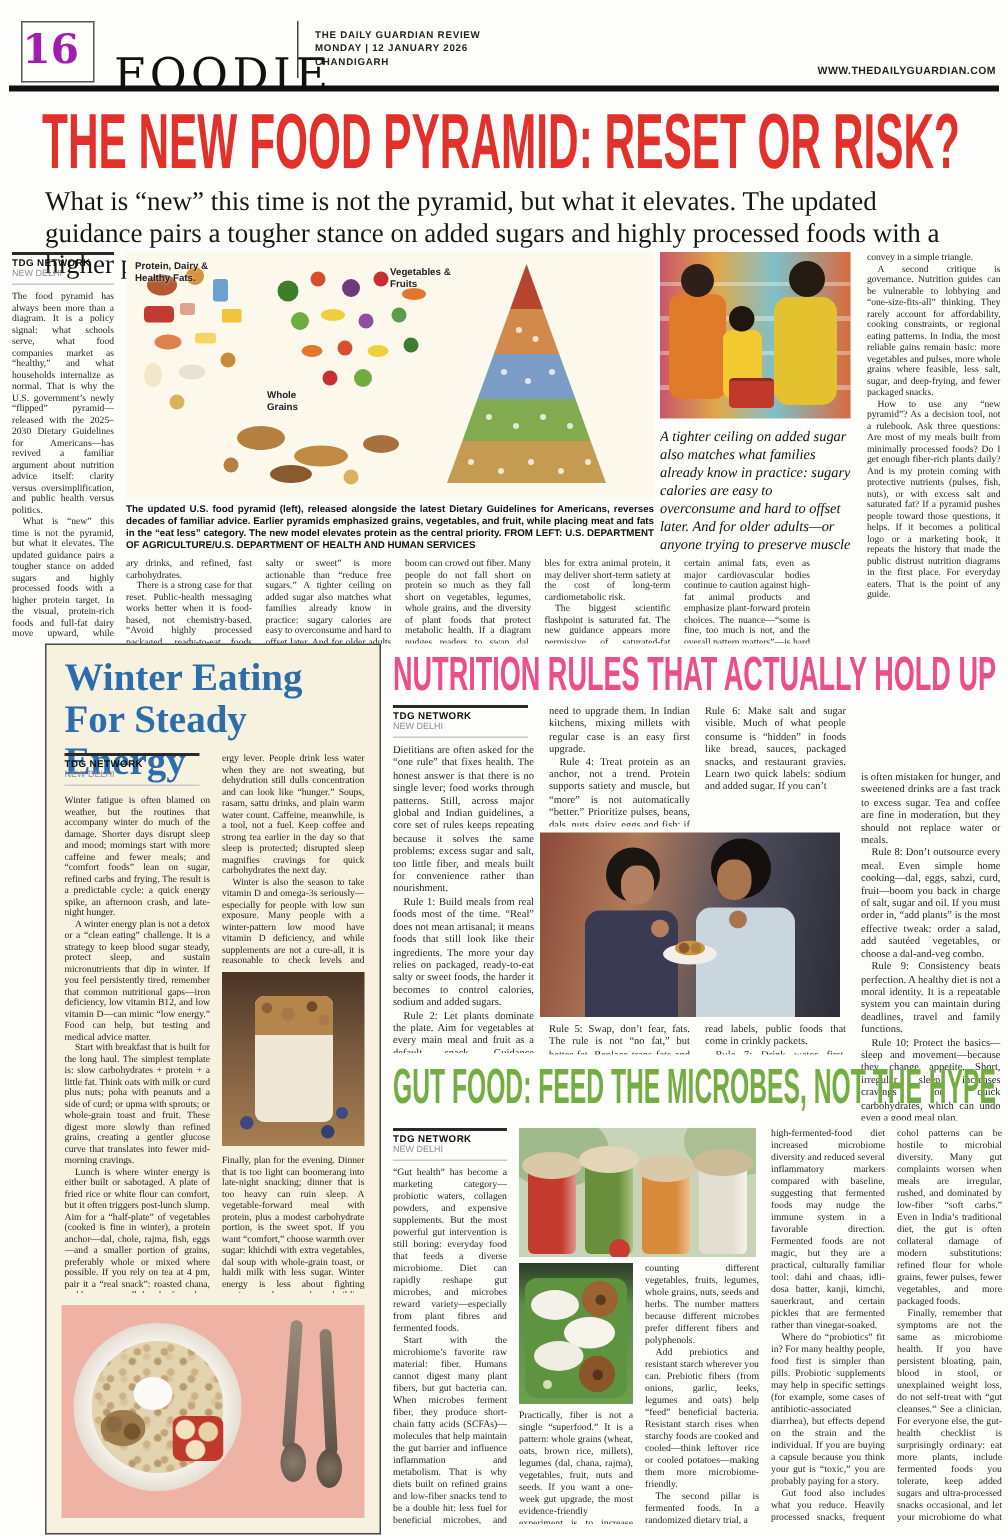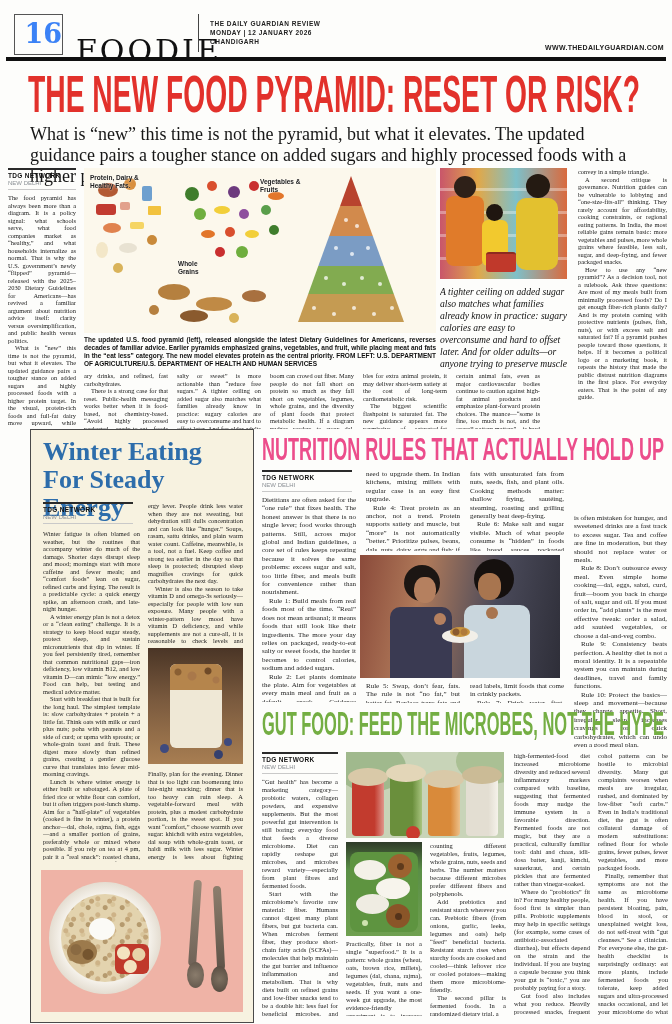--- a/index.html
+++ b/index.html
@@ -1,19 +1,19 @@
 <!DOCTYPE html>
 <html style="--headline_red: #e2312b; --rules_pink: #ec4d8b; --gut_green: #74ae43; --winter_blue: #2d6dab; --winter_bg: #f7f2e0;"><head>
 <meta charset="utf-8">
 <style>
   html,body{margin:0;padding:0;}
   body{width:672px;height:1024px;position:relative;background:#fdfdfb;font-family:"Liberation Serif",serif;overflow:hidden;}
   .abs{position:absolute;}
   
-  .pgnum{border:1px solid #555;color:#3b82f6;font-family:"DejaVu Serif",serif;font-weight:bold;font-size:27px;text-align:right;line-height:38px;}
+  .pgnum{border:1px solid #555;color:#a21caf;font-family:"DejaVu Serif",serif;font-weight:bold;font-size:27px;text-align:left;line-height:38px;}
   .secname{font-family:"DejaVu Serif",serif;font-size:30px;letter-spacing:3px;color:#111;}
   .pubinfo{font-family:"Liberation Sans",sans-serif;font-weight:bold;font-size:6.5px;letter-spacing:.5px;color:#222;line-height:9px;}
   .vr{width:1px;background:#444;}
   .website{font-family:"Liberation Sans",sans-serif;font-weight:bold;font-size:7px;color:#222;letter-spacing:.3px;}
   .bar{background:#101010;}
   
   .hl-red text{font-family:"Liberation Sans",sans-serif;font-weight:bold;fill:var(--headline_red);}
   .hl-pink text{font-family:"Liberation Sans",sans-serif;font-weight:bold;fill:var(--rules_pink);}
   .hl-green text{font-family:"Liberation Sans",sans-serif;font-weight:bold;fill:var(--gut_green);}
   .deck{font-family:"Liberation Serif",serif;font-size:18px;line-height:21px;color:#161616;}
@@ -220,41 +220,40 @@
 <div class="abs bodytext bt-md" style="left:262px;top:496px;width:94px;height:206px;">
     <p>Dietitians are often asked for the “one rule” that fixes health. The honest answer is that there is no single lever; food works through patterns. Still, across major global and Indian guidelines, a core set of rules keeps repeating because it solves the same problems: excess sugar and salt, too little fiber, and meals built for convenience rather than nourishment.</p>
     <p>Rule 1: Build meals from real foods most of the time. “Real” does not mean artisanal; it means foods that still look like their ingredients. The more your day relies on packaged, ready-to-eat salty or sweet foods, the harder it becomes to control calories, sodium and added sugars.</p>
     <p>Rule 2: Let plants dominate the plate. Aim for vegetables at every main meal and fruit as a default snack. Guidance converges on about five portions (roughly 400 g) daily.</p>
   </div>
 <div class="abs bodytext bt-md" style="left:366px;top:470px;width:94px;height:81px;">
     <p>need to upgrade them. In Indian kitchens, mixing millets with regular case is an easy first upgrade.</p>
     <p>Rule 4: Treat protein as an anchor, not a trend. Protein supports satiety and muscle, but “more” is not automatically “better.” Prioritize pulses, beans, dals, nuts, dairy, eggs and fish; if you eat meat, keep portions reasonable and avoid processed meats.</p>
   </div>
 <div class="abs bodytext bt-md" style="left:470px;top:470px;width:94px;height:81px;">
-    <p>fats with unsaturated fats from nuts, seeds, fish, and plant oils. Cooking methods matter: shallow frying, sautéing, steaming, roasting and grilling generally beat deep-frying.</p>
     <p>Rule 6: Make salt and sugar visible. Much of what people consume is “hidden” in foods like bread, sauces, packaged snacks, and restaurant gravies. Learn two quick labels: sodium and added sugar. If you can’t</p>
   </div>
 
 <div class="abs photo" style="left:360px;top:555px;width:200px;height:123px;background:linear-gradient(100deg,#8a4a3a,#b07a5a 30%,#4a4a5a 65%,#2e2e38);">
   <div class="abs" style="left:44px;top:10px;width:36px;height:36px;background:#1c1613;border-radius:50%;"></div>
   <div class="abs" style="left:54px;top:22px;width:22px;height:26px;background:#b5805f;border-radius:45%;"></div>
   <div class="abs" style="left:30px;top:52px;width:62px;height:71px;background:#3a3a52;border-radius:10px 10px 0 0;"></div>
   <div class="abs" style="left:114px;top:4px;width:40px;height:40px;background:#15100e;border-radius:50%;"></div>
   <div class="abs" style="left:118px;top:18px;width:23px;height:27px;background:#a8754f;border-radius:45%;"></div>
   <div class="abs" style="left:104px;top:50px;width:66px;height:73px;background:#c9d6dd;border-radius:10px 10px 0 0;"></div>
   <div class="abs" style="left:82px;top:74px;width:36px;height:14px;background:#f2efe8;border-radius:50%;"></div>
   <div class="abs" style="left:90px;top:72px;width:20px;height:10px;background:radial-gradient(circle at 30% 50%,#8a5a2e 3px,transparent 4px),radial-gradient(circle at 70% 50%,#b07a3a 3px,transparent 4px),#c9963f;border-radius:50%;"></div>
   <div class="abs" style="left:74px;top:58px;width:12px;height:12px;background:#b5805f;border-radius:50%;"></div>
   <div class="abs" style="left:126px;top:52px;width:12px;height:12px;background:#a8754f;border-radius:50%;"></div>
 </div>
 <div class="abs bodytext bt-md" style="left:366px;top:682px;width:94px;height:21px;">
     <p>Rule 5: Swap, don’t fear, fats. The rule is not “no fat,” but better fat. Replace trans fats and excess saturated</p>
   </div>
 <div class="abs bodytext bt-md" style="left:470px;top:682px;width:94px;height:21px;">
-    <p>read labels, limit foods that come in crinkly packets.</p>
+    <p>read labels, public foods that come in crinkly packets.</p>
     <p>Rule 7: Drink water first. Thirst</p>
   </div>
 <div class="abs bodytext bt-md" style="left:574px;top:470px;width:93px;height:233px;margin-top:44px;">
     <p>is often mistaken for hunger, and sweetened drinks are a fast track to excess sugar. Tea and coffee are fine in moderation, but they should not replace water or meals.</p>
     <p>Rule 8: Don’t outsource every meal. Even simple home cooking—dal, eggs, sabzi, curd, fruit—boom you back in charge of salt, sugar and oil. If you must order in, “add plants” is the most effective tweak: order a salad, add sautéed vegetables, or choose a dal-and-veg combo.</p>
     <p>Rule 9: Consistency beats perfection. A healthy diet is not a moral identity. It is a repeatable system you can maintain during deadlines, travel and family functions.</p>
     <p>Rule 10: Protect the basics—sleep and movement—because they change appetite. Short, irregular sleep increases cravings for quick carbohydrates, which can undo even a good meal plan.</p>
   </div>
 
 <svg class="abs hl-green" style="left:262px;top:706px;" width="406" height="36">

